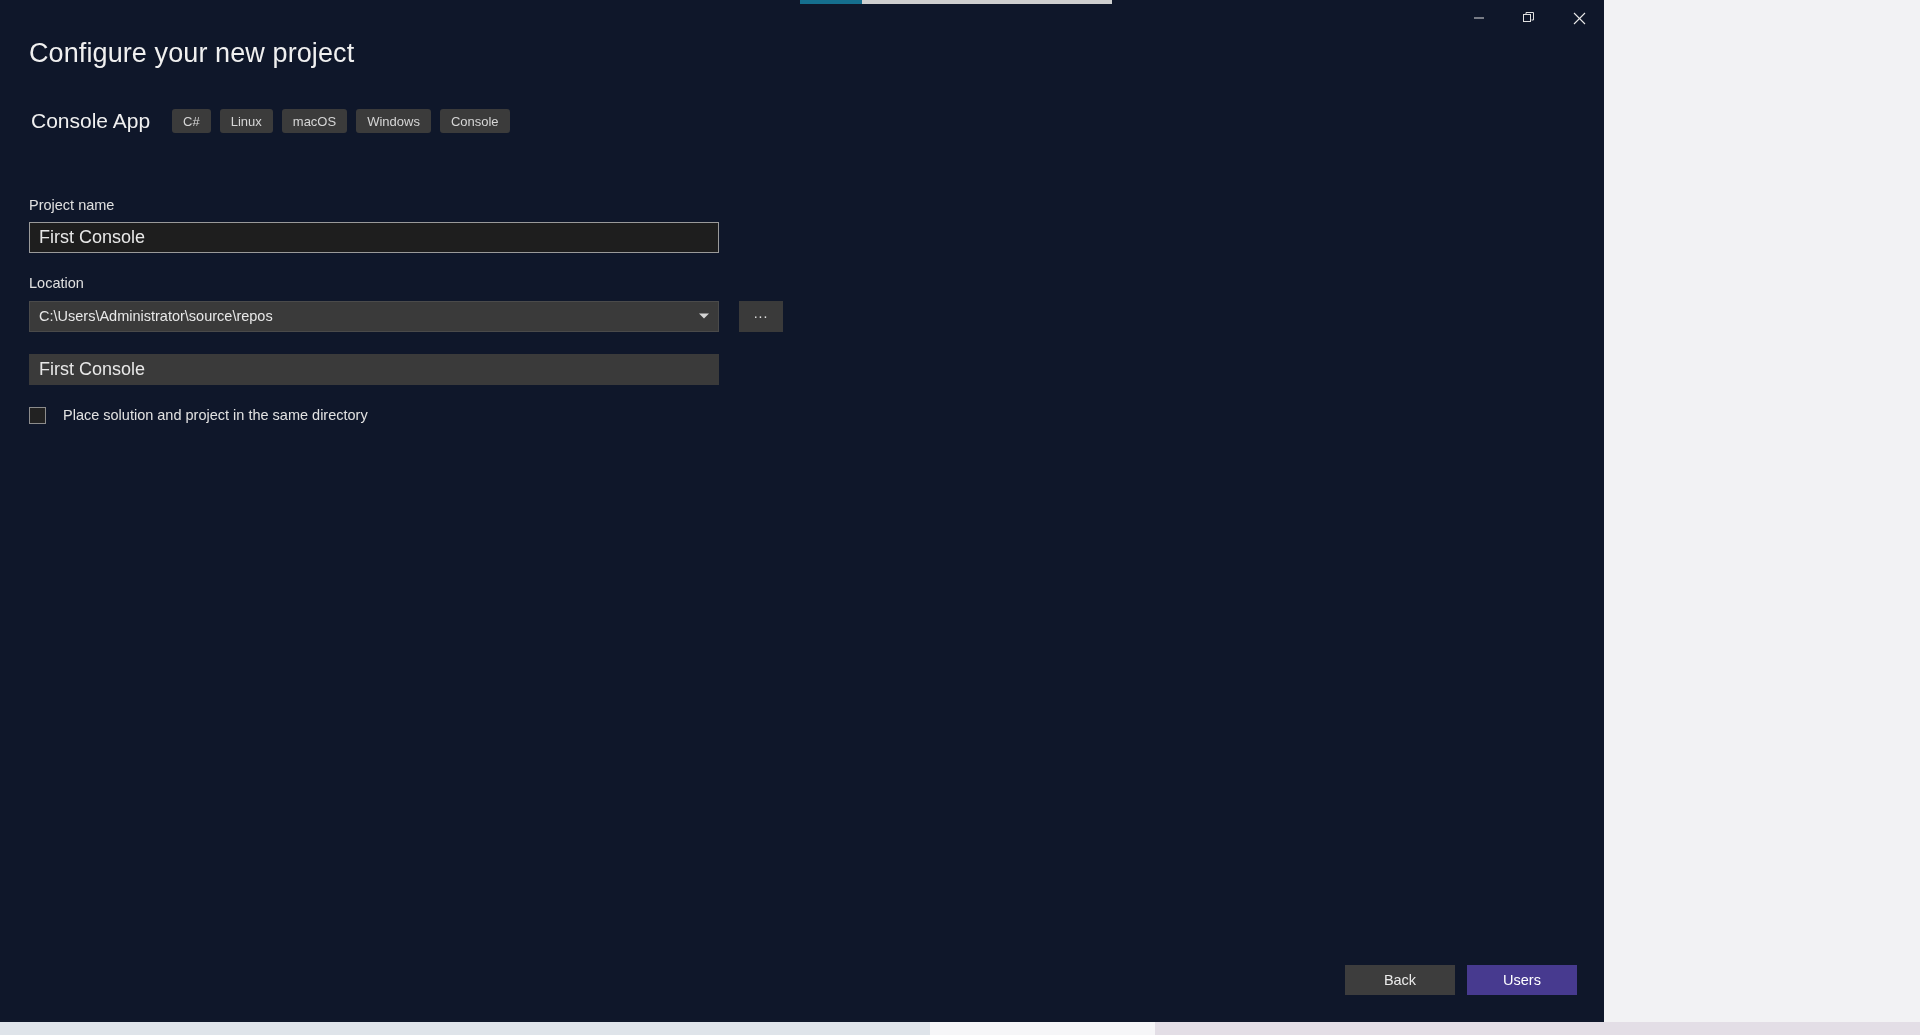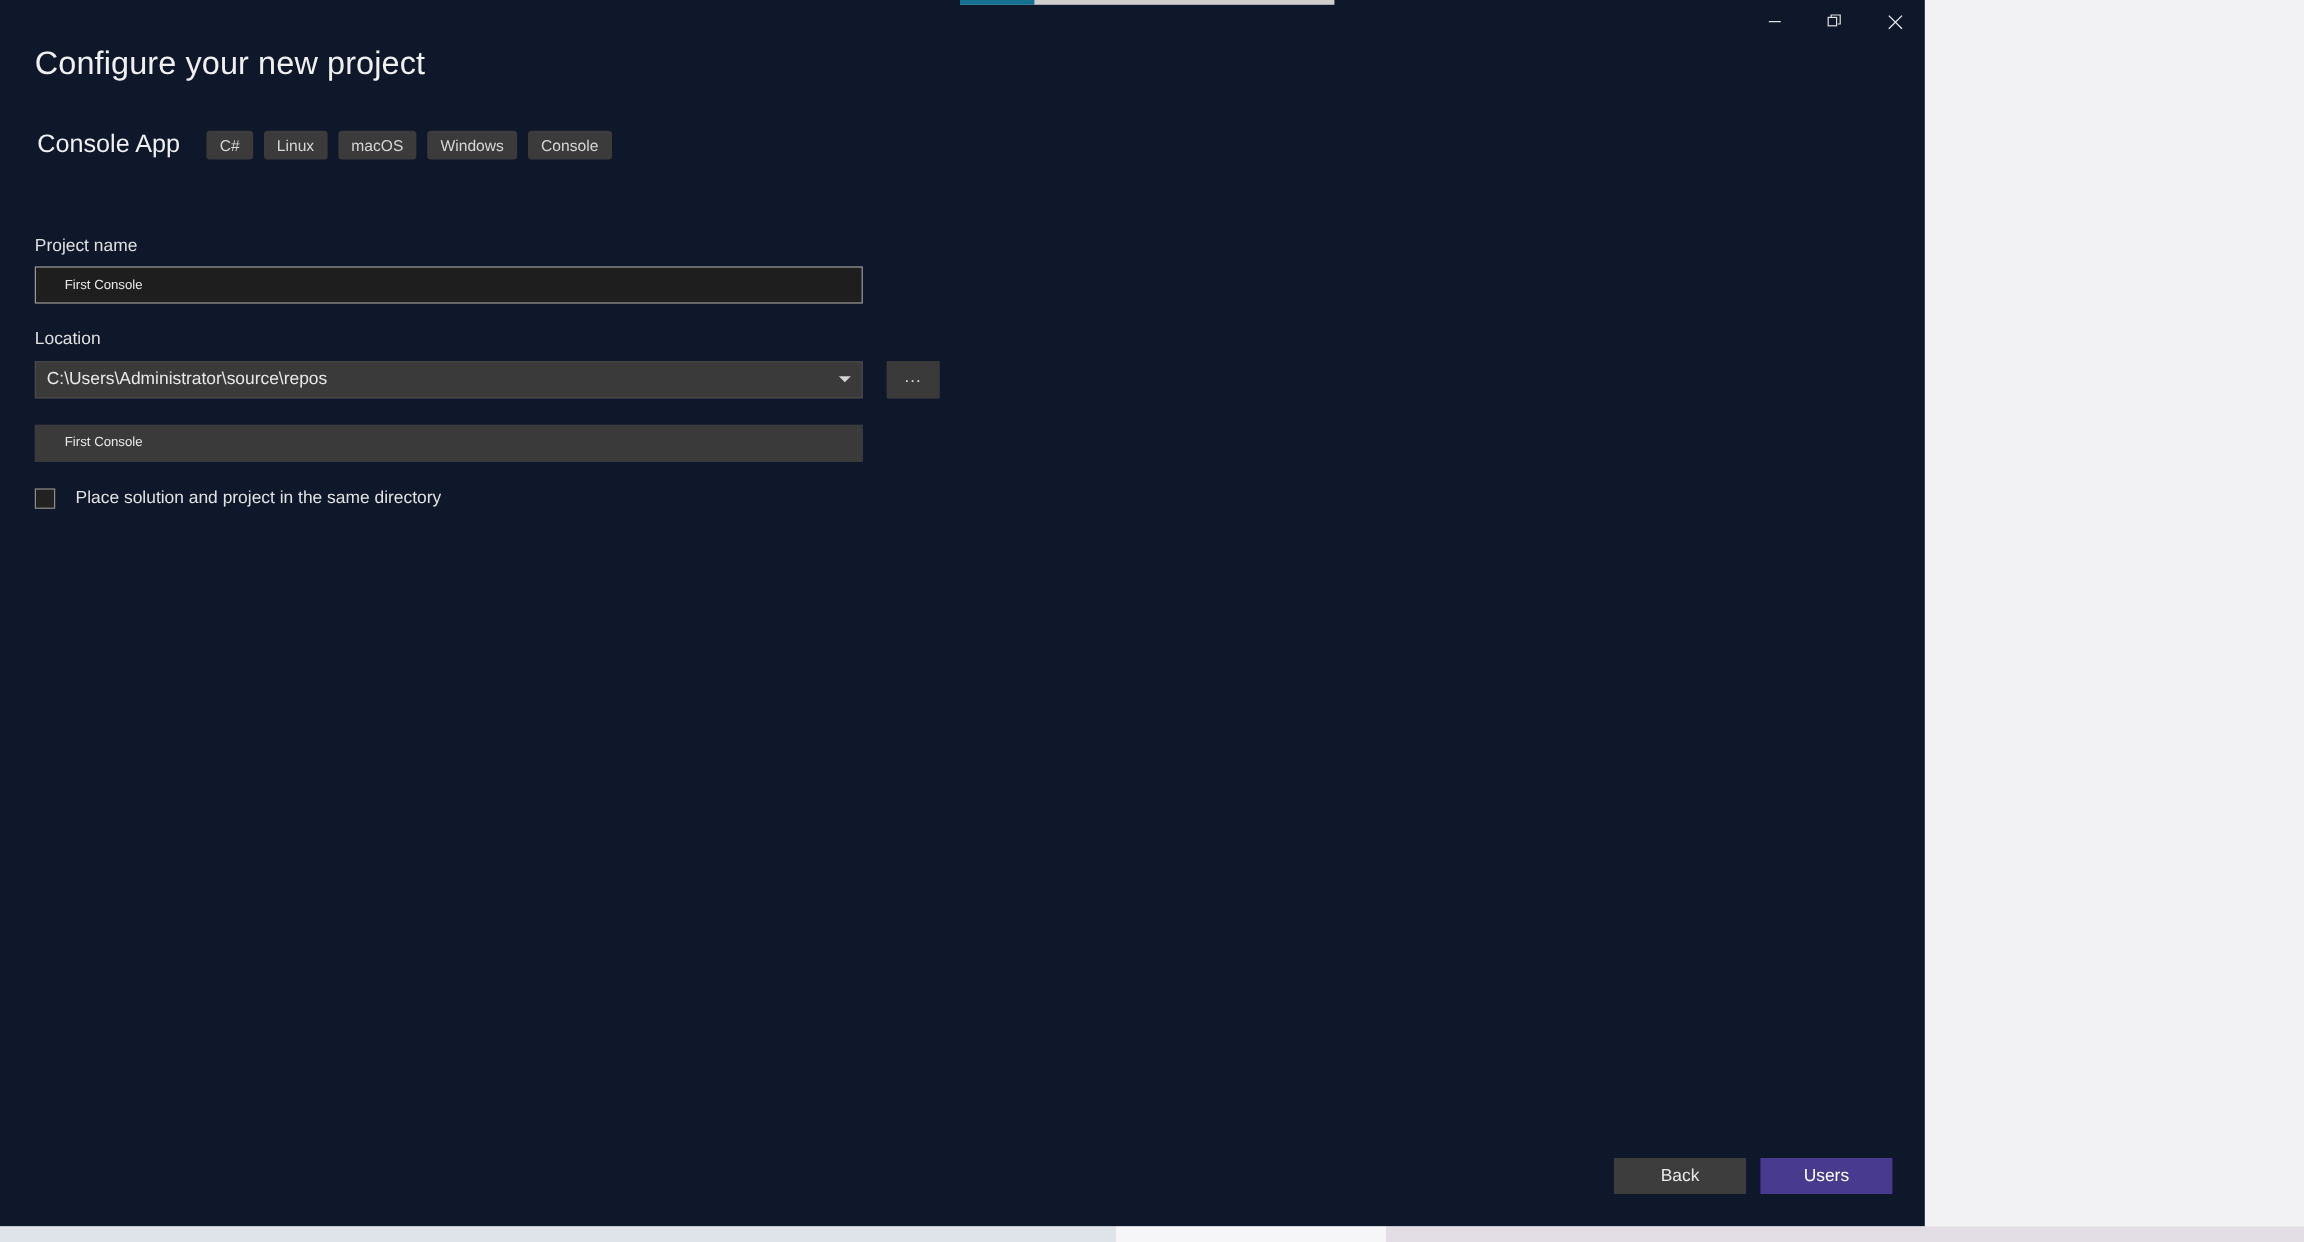--- a/index.html
+++ b/index.html
@@ -132,23 +132,23 @@
     height: 16px;
     cursor: default;
   }
 
   .text-input {
     width: 690px;
     height: 31px;
     background: #1e1e1e;
     border: 1px solid #9a9a9a;
     color: #e8e8e8;
-    font-size: 11px;
+    font-size: 18px;
     font-family: "Liberation Sans", sans-serif;
-    padding: 0 24px;
+    padding: 0 9px;
     outline: none;
     display: flex;
     align-items: center;
   }
 
   .text-input.readonly-fill {
     background: #3a3a3a;
     border: 1px solid #3a3a3a;
   }
 

